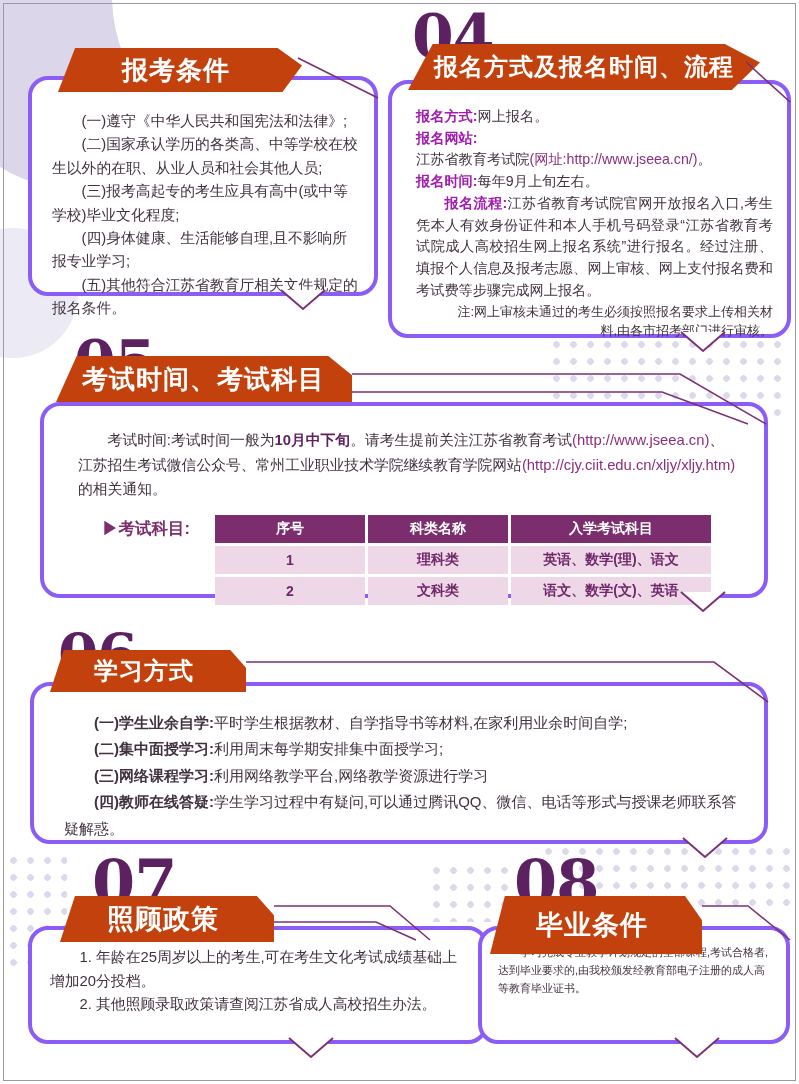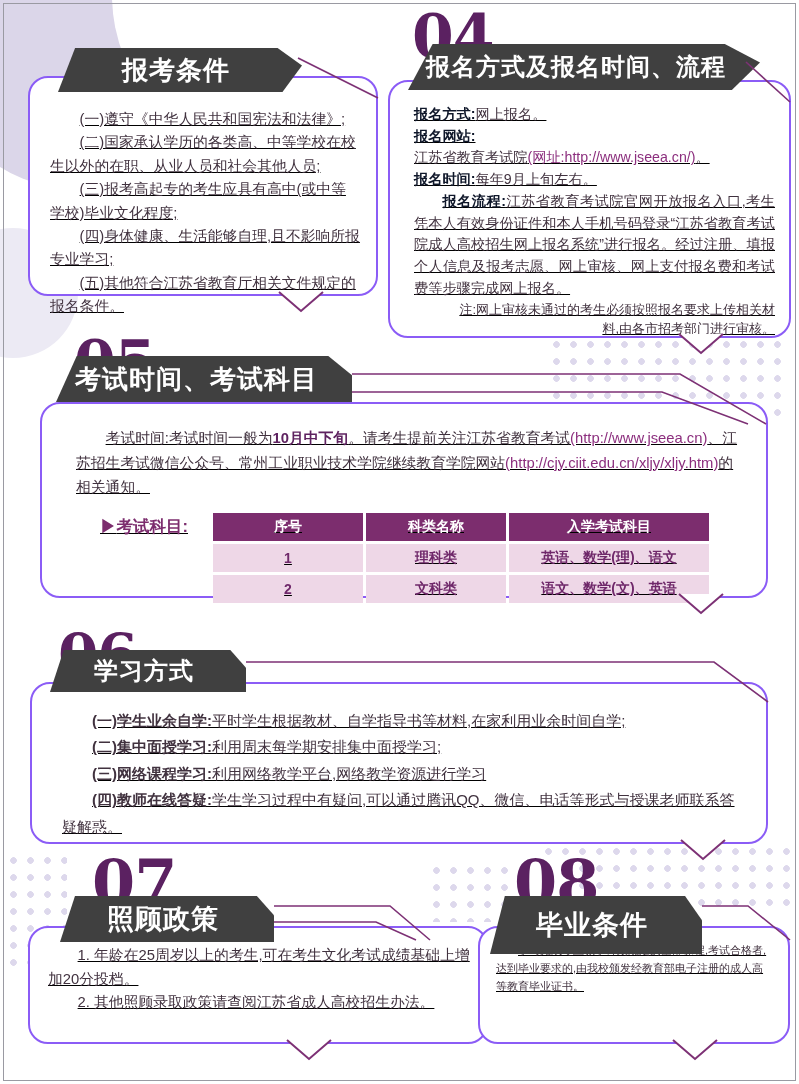--- a/index.html
+++ b/index.html
@@ -13,34 +13,34 @@
   .c3{left:-52px;top:228px;width:130px;height:130px;background:#eceaf4;}
   
   .dots{position:absolute;background-image:radial-gradient(circle,#ddd8ec 3px,rgba(255,255,255,0) 3.6px);background-size:17px 17px;z-index:0;}
   .d1{left:548px;top:336px;width:238px;height:88px;}
   .d2{left:5px;top:852px;width:62px;height:116px;}
   .d3{left:540px;top:843px;width:250px;height:64px;}
   .d4{left:428px;top:862px;width:80px;height:60px;}
   
   .sec-num{position:absolute;font-family:"DejaVu Serif",serif;font-weight:bold;color:#5b2161;line-height:1;z-index:1;letter-spacing:-1px;}
   
-  .banner{position:absolute;background:#404040;color:#fff;font-weight:bold;display:flex;align-items:center;z-index:3;letter-spacing:1px;justify-content:flex-end;}
+  .banner{position:absolute;background:#c2410c;color:#fff;font-weight:bold;display:flex;align-items:center;z-index:3;letter-spacing:1px;}
   .banner.arrow{clip-path:polygon(7% 0,90% 0,100% 40%,92% 100%,0 100%);}
   .banner.bevel{clip-path:polygon(7% 0,92% 0,100% 42%,100% 100%,0 100%);}
   .banner .bt{width:100%;text-align:center;padding:0 34px 0 26px;white-space:nowrap;}
   
-  .bubble{position:absolute;background:#fff;border:2px solid #8b5cf6;border-radius:20px;z-index:2;box-sizing:border-box;text-decoration:underline;}
+  .bubble{position:absolute;background:#fff;border:4px solid #8b5cf6;border-radius:20px;z-index:2;box-sizing:border-box;}
   .tail{position:absolute;bottom:-19px;z-index:3;}
   
   .ext{position:absolute;z-index:3;pointer-events:none;}
   .ext path{fill:none;stroke:#7d3175;stroke-width:1.6;}
   
   .body-txt{color:#41323f;}
   .p-ind{text-indent:2em;margin:0;}
-  .plabel{color:#0f172a;font-weight:bold;}
+  .plabel{color:#a21caf;font-weight:bold;}
   .purple{color:#8c2f7e;}
   .dkb{color:#5e2260;font-weight:bold;}
   .s3-body{padding:30px 16px 0 20px;font-size:14.8px;line-height:1.58;}
   .s4-body{padding:22px 14px 0 24px;font-size:14.2px;line-height:1.53;}
   .s4-note{font-size:13px;line-height:1.45;margin:2px 0 0 6px;text-indent:2.2em;text-align:right;}
   .s5-para{padding:22px 28px 0 34px;font-size:14.8px;line-height:1.66;}
   .s5-row{display:flex;align-items:flex-start;margin:10px 0 0 58px;}
   .s5-label{color:#7c2d6e;font-weight:bold;font-size:16.5px;white-space:nowrap;margin-top:6px;}
   table.subjects{border-collapse:separate;border-spacing:3px;margin-left:22px;}
   table.subjects th{background:#7c2d6e;color:#fff;font-size:14px;font-weight:bold;height:28px;padding:0 10px;}

